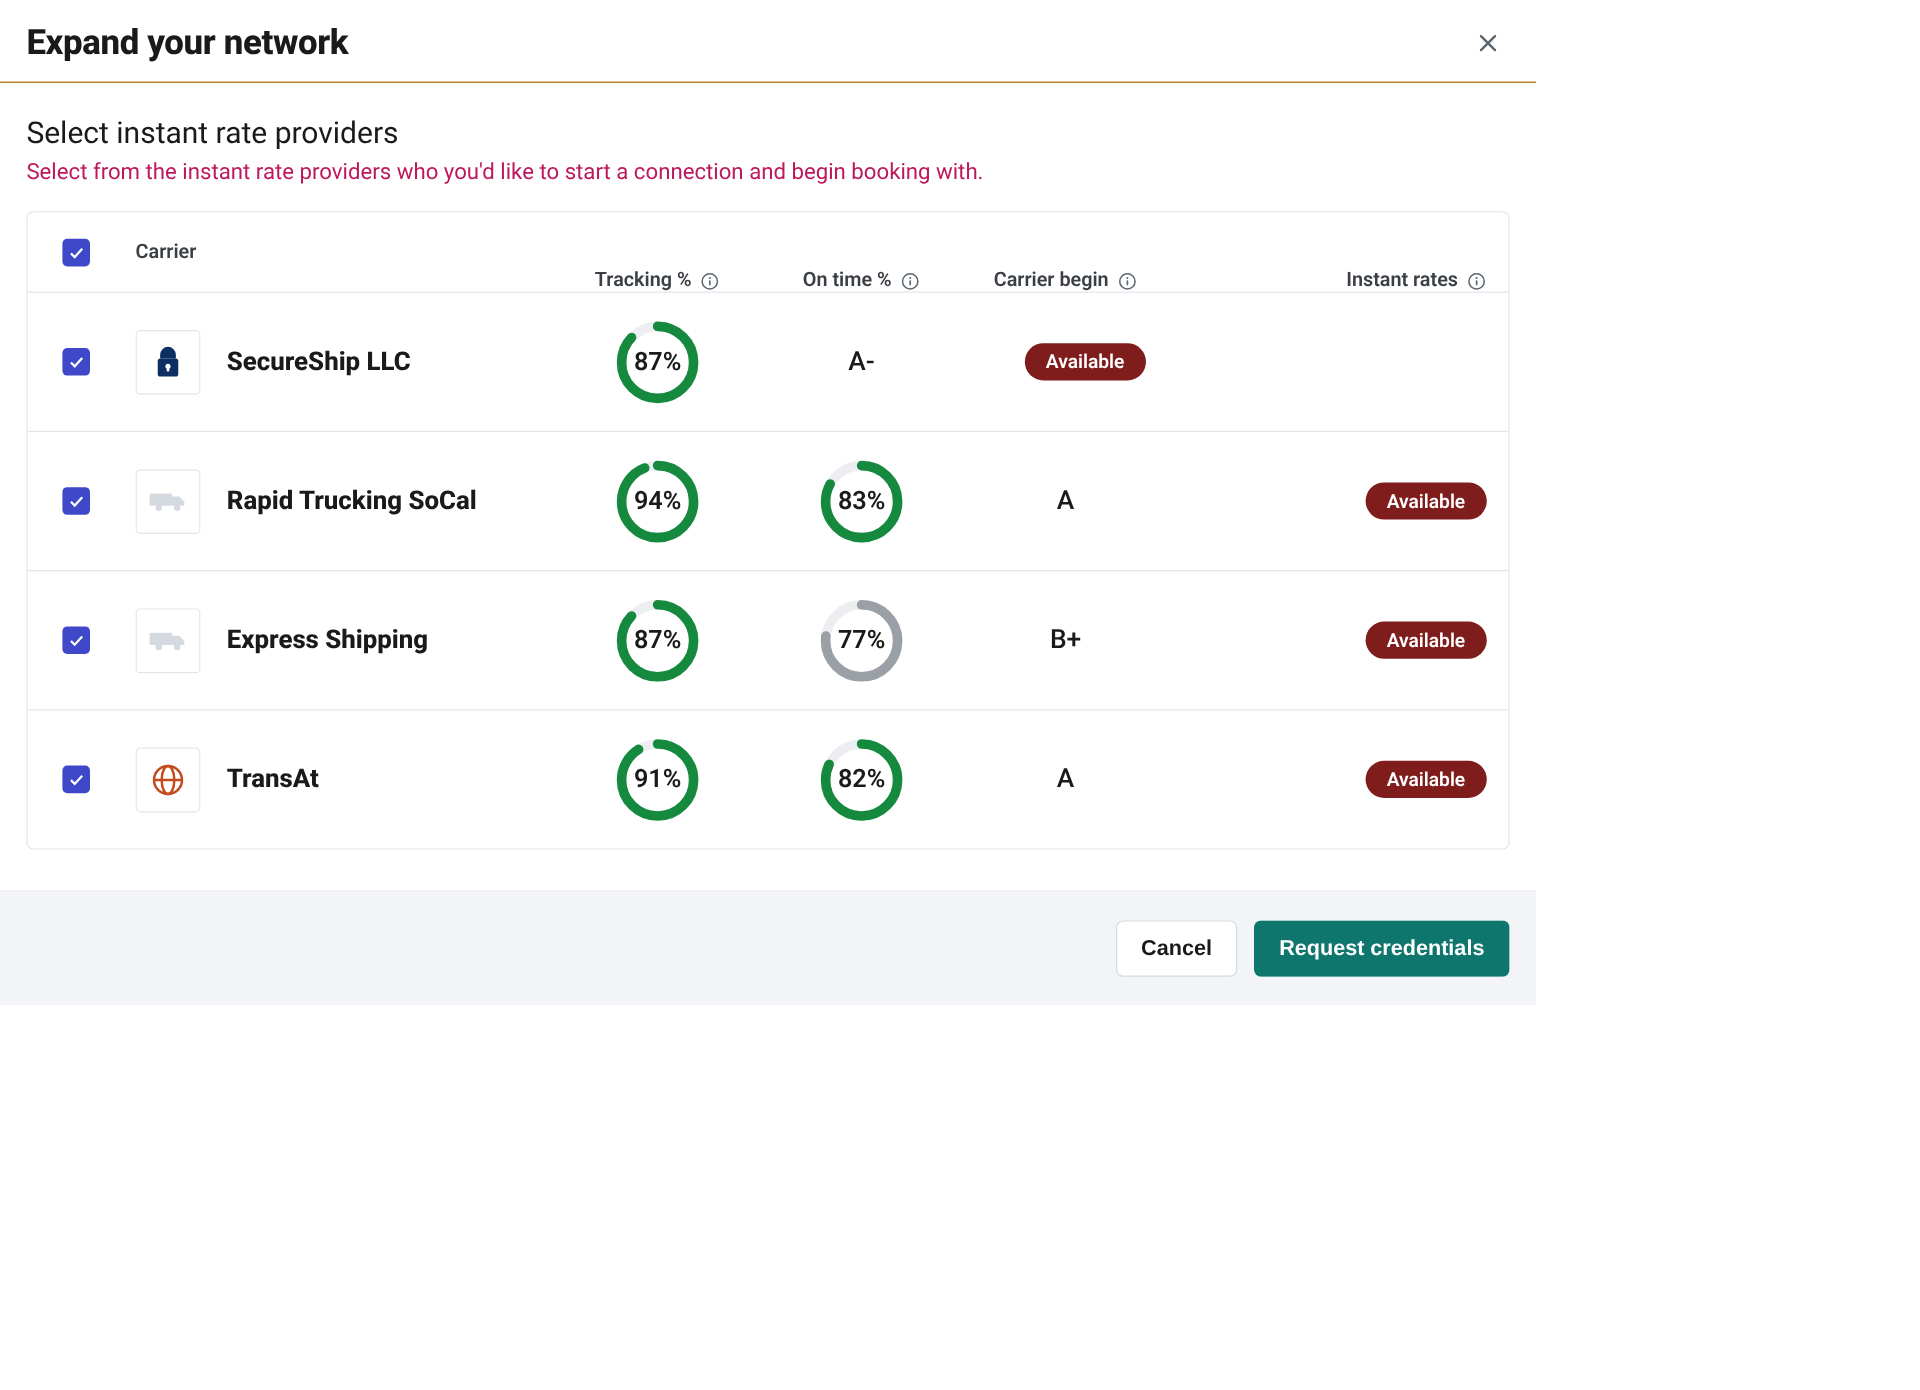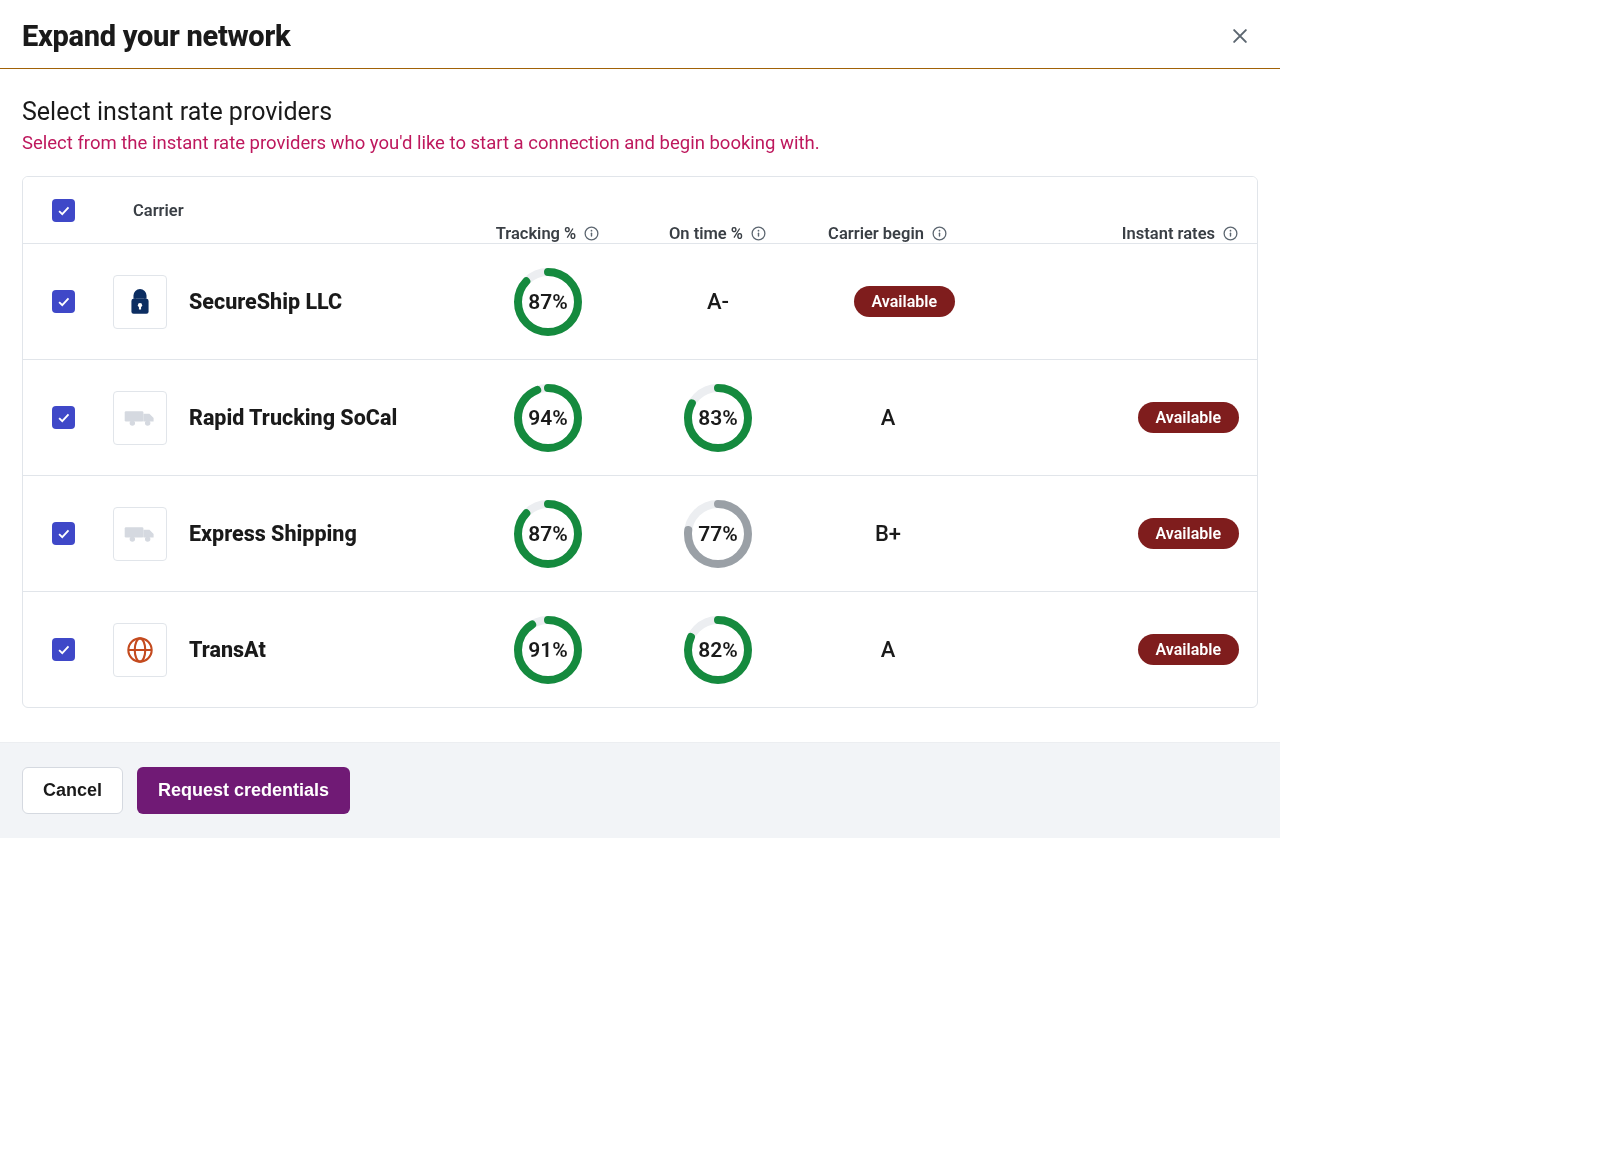--- a/index.html
+++ b/index.html
@@ -56,51 +56,51 @@
     display:flex; align-items:center; justify-content:center;
     cursor:pointer;
   }
   .checkbox svg { width:15px; height:15px; stroke:#fff; stroke-width:3; fill:none; }
   .logo-box {
     width:54px; height:54px; border:1px solid #e1e5ea; border-radius:4px;
     display:flex; align-items:center; justify-content:center;
     color:#c7cdd4;
   }
   .carrier-name { font-size:21.5px; font-weight:800; }
-  .hdr-wrap { display:flex; align-items:center; gap:7px; justify-content:center; white-space:nowrap;margin-top:47px;}
-  .hdr-wrap-left { display:flex; align-items:center; gap:7px;margin-left:20px; }
+  .hdr-wrap { display:flex; align-items:flex-end; gap:7px; justify-content:center; white-space:nowrap;margin-top:47px;}
+  .hdr-wrap-left { display:flex; align-items:center; gap:7px; }
   .info-icon {
     width:17px; height:17px; color:#5c6670;
   }
   .donut {
     width:74px; height:74px; position:relative;
   }
   .donut svg { transform:rotate(-90deg); }
   .donut-label {
     position:absolute; inset:0; display:flex; align-items:center; justify-content:center;
     font-size:21px; font-weight:600; color:#1a1a1a;
   }
   .score { font-size:22px; font-weight:500; text-align:center; width:100%; }
   .pill {
     background:#7f1d1d; color:#fff; font-weight:600; font-size:16px;
     padding:6px 18px; border-radius:999px; display:inline-block;
   }
   .footer {
     background:#f2f4f7;
     border-top:1px solid #eceef1;
     padding:24px 22px;
-    display:flex; gap:14px;
+    display:flex; justify-content:flex-end; gap:14px;
   }
   .btn {
     font-size:18px; font-weight:700; padding:12px 20px; border-radius:6px;
     cursor:pointer; border:1px solid transparent;
     display:inline-flex; align-items:center; justify-content:center;
   }
   .btn-secondary { background:#fff; border-color:#d5d9e0; color:#1a1a1a; }
-  .btn-primary { background:#701a75; color:#fff; }
+  .btn-primary { background:#0f766e; color:#fff; }
 </style>
 </head>
 <body>
 
 <div class="modal-header">
   <div class="modal-title">Expand your network</div>
   <div class="close-btn">
     <svg viewBox="0 0 24 24">
         <path d="M5 5 L19 19 M19 5 L5 19" stroke="currentColor" stroke-width="2.4" stroke-linecap="round" fill="none"></path>
       </svg>

